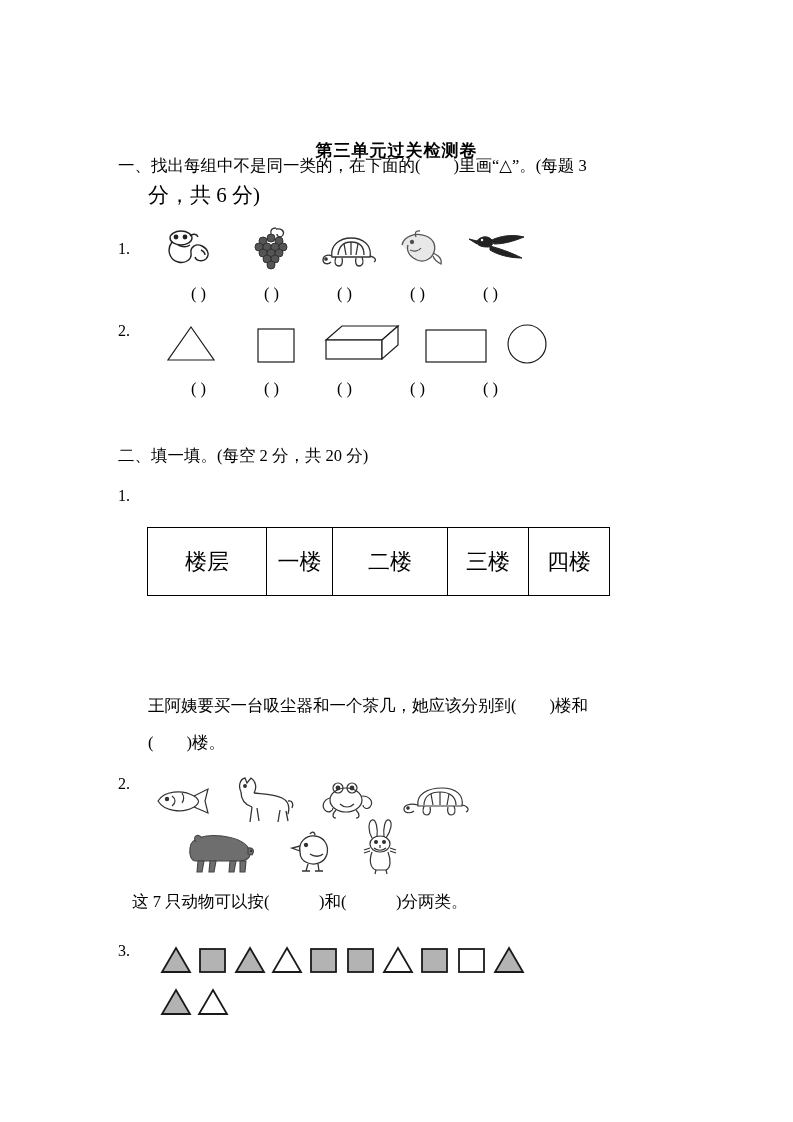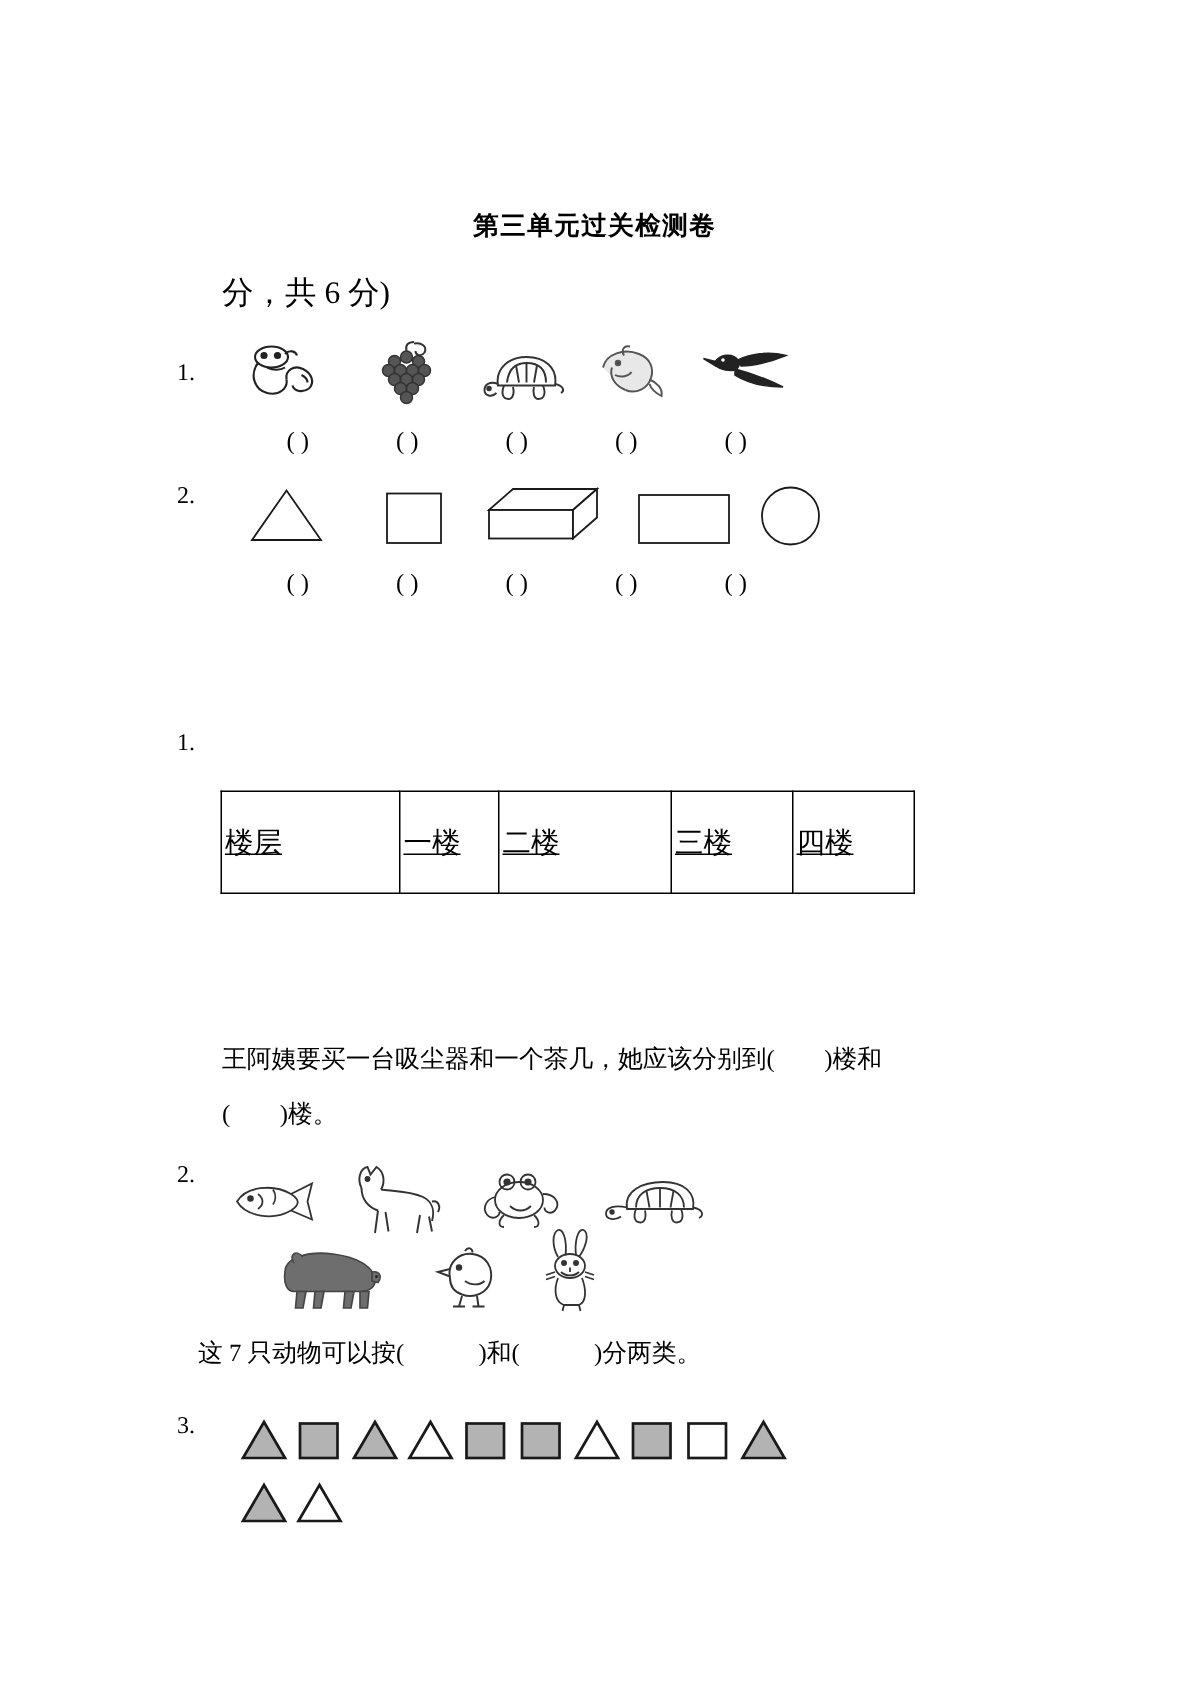--- a/index.html
+++ b/index.html
@@ -64,25 +64,25 @@
   }
 
   
   .floor-table {
     position: absolute;
     border-collapse: collapse;
     table-layout: fixed;
   }
   .floor-table td {
     border: 1.2px solid #000;
+    text-align: center;
     vertical-align: middle;
-    font-size: 19px;
+    font-size: 22px;
     height: 67px;
     padding: 0 2px;
-    text-decoration: underline;
   }
 
   
   .pic {
     position: absolute;
   }
   .pic svg { display: block; }
 
   
   .shape-row {
@@ -101,20 +101,21 @@
   
   .geo { position: absolute; }
 </style>
 </head>
 <body>
 
 <div class="page">
 
   <div class="doc-title">第三单元过关检测卷</div>
 
+  <div class="blk sec-head" style="left:118px; top:150px; width:600px;">一、找出每组中不是同一类的，在下面的(        )里画“△”。(每题 3</div>
   <div class="indent-line" style="left:148px; top:181px;">分，共 6 分)</div>
 
   <div class="num" style="left:118px; top:240px;">1.</div>
 
   <div class="pic" style="left:160px; top:228px;">
     <svg width="62" height="44" viewBox="0 0 62 44">
       <g fill="none" stroke="#222" stroke-width="1.4">
         <ellipse cx="21" cy="10" rx="11" ry="7"></ellipse>
         <circle cx="16" cy="9" r="1.7" fill="#222"></circle>
         <circle cx="25" cy="9" r="1.7" fill="#222"></circle>
@@ -237,20 +238,21 @@
   </div>
 
   <div class="paren-row" style="left:162px; top:379px;">
     <span class="paren-cell" style="width:73px;">(     )</span>
     <span class="paren-cell" style="width:73px;">(     )</span>
     <span class="paren-cell" style="width:73px;">(     )</span>
     <span class="paren-cell" style="width:73px;">(     )</span>
     <span class="paren-cell" style="width:73px;">(     )</span>
   </div>
 
+  <div class="blk sec-head" style="left:118px; top:440px;">二、填一填。(每空 2 分，共 20 分)</div>
 
   <div class="num" style="left:118px; top:487px;">1.</div>
 
   <table class="floor-table" style="left:147px; top:527px; width:437px;">
     <tbody>
         <tr>
       <td style="width:114px;">楼层</td>
       <td style="width:61px;">一楼</td>
       <td style="width:110px;">二楼</td>
       <td style="width:76px;">三楼</td>

